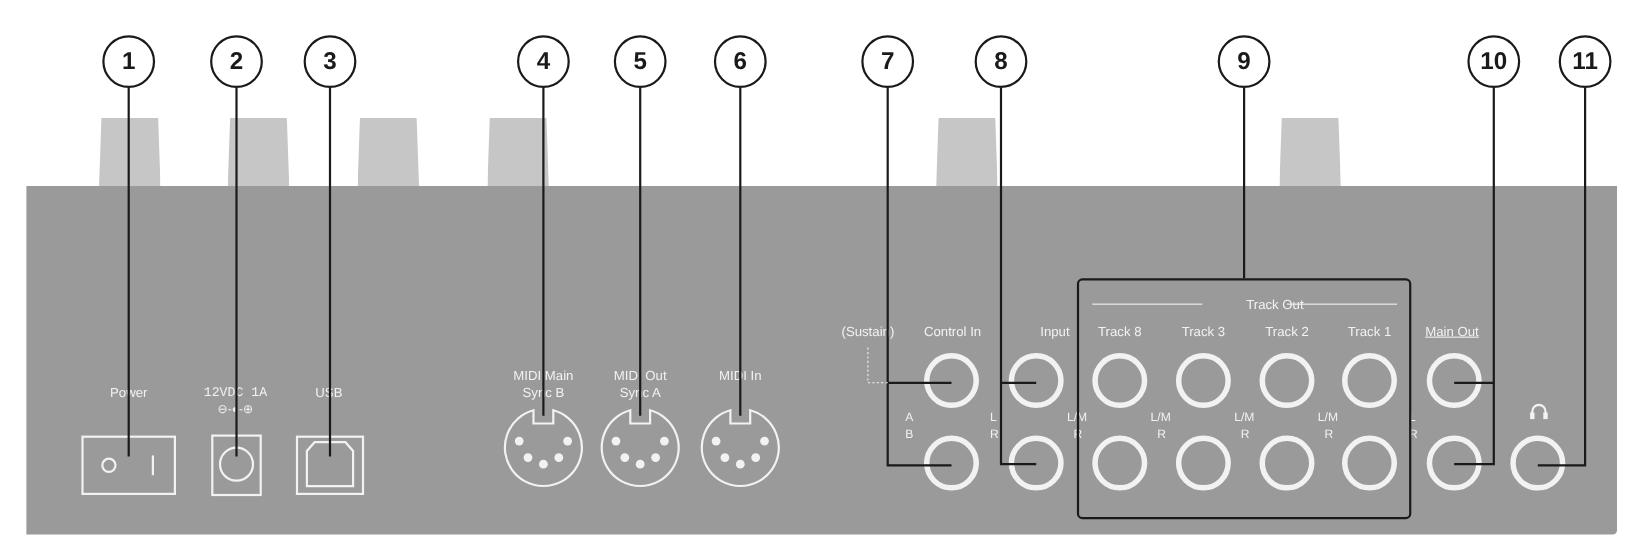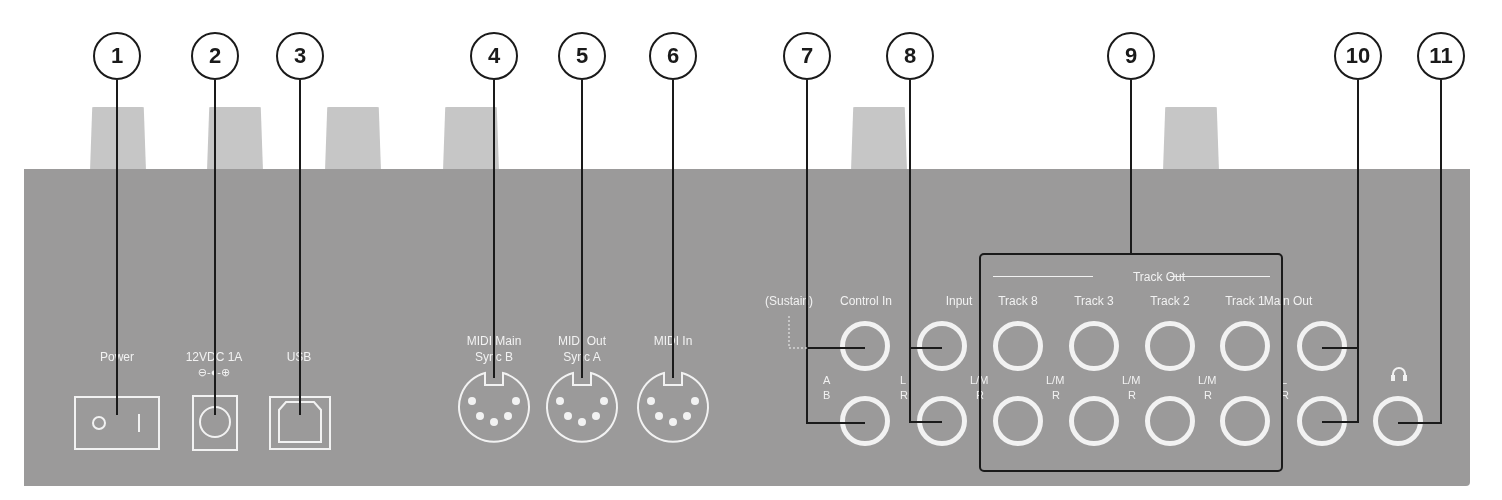--- a/index.html
+++ b/index.html
@@ -27,21 +27,21 @@
   <div class="knob" style="left:1163px;"></div>
 
   <div class="panel"></div>
 
   <div class="lbl" style="left:117px; top:349px;">Power</div>
   <div style="position:absolute; left:74px; top:396px; width:86px; height:54px; border:2px solid #f2f2f2; box-sizing:border-box; z-index:2;">
     <div style="position:absolute; left:16px; top:18px; width:14px; height:14px; border:2px solid #f2f2f2; border-radius:50%; box-sizing:border-box;"></div>
     <div style="position:absolute; left:62px; top:16px; width:2px; height:18px; background:#f2f2f2;"></div>
   </div>
 
-  <div class="lbl" style="left:214px; top:349px;">12VDC 1A</div>
+  <div class="lbl" style="left:214px; top:349px;font-family:Liberation Mono, monospace;">12VDC 1A</div>
   <div class="lbl" style="left:214px; top:364px; font-size:11px;">⊖-◐-⊕</div>
   <div style="position:absolute; left:192px; top:395px; width:46px; height:56px; border:2px solid #f2f2f2; box-sizing:border-box; z-index:2;">
     <div style="position:absolute; left:5px; top:9px; width:32px; height:32px; border:2px solid #f2f2f2; border-radius:50%; box-sizing:border-box;"></div>
   </div>
 
   <div class="lbl" style="left:299px; top:349px;">USB</div>
   <div style="position:absolute; left:269px; top:396px; width:62px; height:54px; border:2px solid #f2f2f2; box-sizing:border-box; z-index:2;">
     <svg width="58" height="50" style="position:absolute; left:0; top:0;">
       <path d="M8 44 L8 12 L15 4 L43 4 L50 12 L50 44 Z" fill="none" stroke="#f2f2f2" stroke-width="2"></path>
     </svg>
@@ -118,21 +118,21 @@
 
   <div class="lbl-l" style="left:970px; top:373px;">L/M</div>
   <div class="lbl-l" style="left:976px; top:388px;">R</div>
   <div class="lbl-l" style="left:1046px; top:373px;">L/M</div>
   <div class="lbl-l" style="left:1052px; top:388px;">R</div>
   <div class="lbl-l" style="left:1122px; top:373px;">L/M</div>
   <div class="lbl-l" style="left:1128px; top:388px;">R</div>
   <div class="lbl-l" style="left:1198px; top:373px;">L/M</div>
   <div class="lbl-l" style="left:1204px; top:388px;">R</div>
 
-  <div class="lbl" style="left:1288px; top:293px;">Main Out</div>
+  <div class="lbl" style="left:1320px; top:293px;text-decoration:underline;">Main Out</div>
   <div class="jack" style="left:1297px; top:321px;"></div>
   <div class="jack" style="left:1297px; top:396px;"></div>
   <div class="lbl-l" style="left:1281px; top:373px;">L</div>
   <div class="lbl-l" style="left:1281px; top:388px;">R</div>
 
   <svg width="18" height="16" style="position:absolute; left:1390px; top:366px; z-index:2;">
     <path d="M3 13 L3 8 A6 6 0 0 1 15 8 L15 13" fill="none" stroke="#f2f2f2" stroke-width="2"></path>
     <rect x="1" y="9" width="4" height="6" fill="#f2f2f2"></rect>
     <rect x="13" y="9" width="4" height="6" fill="#f2f2f2"></rect>
   </svg>

